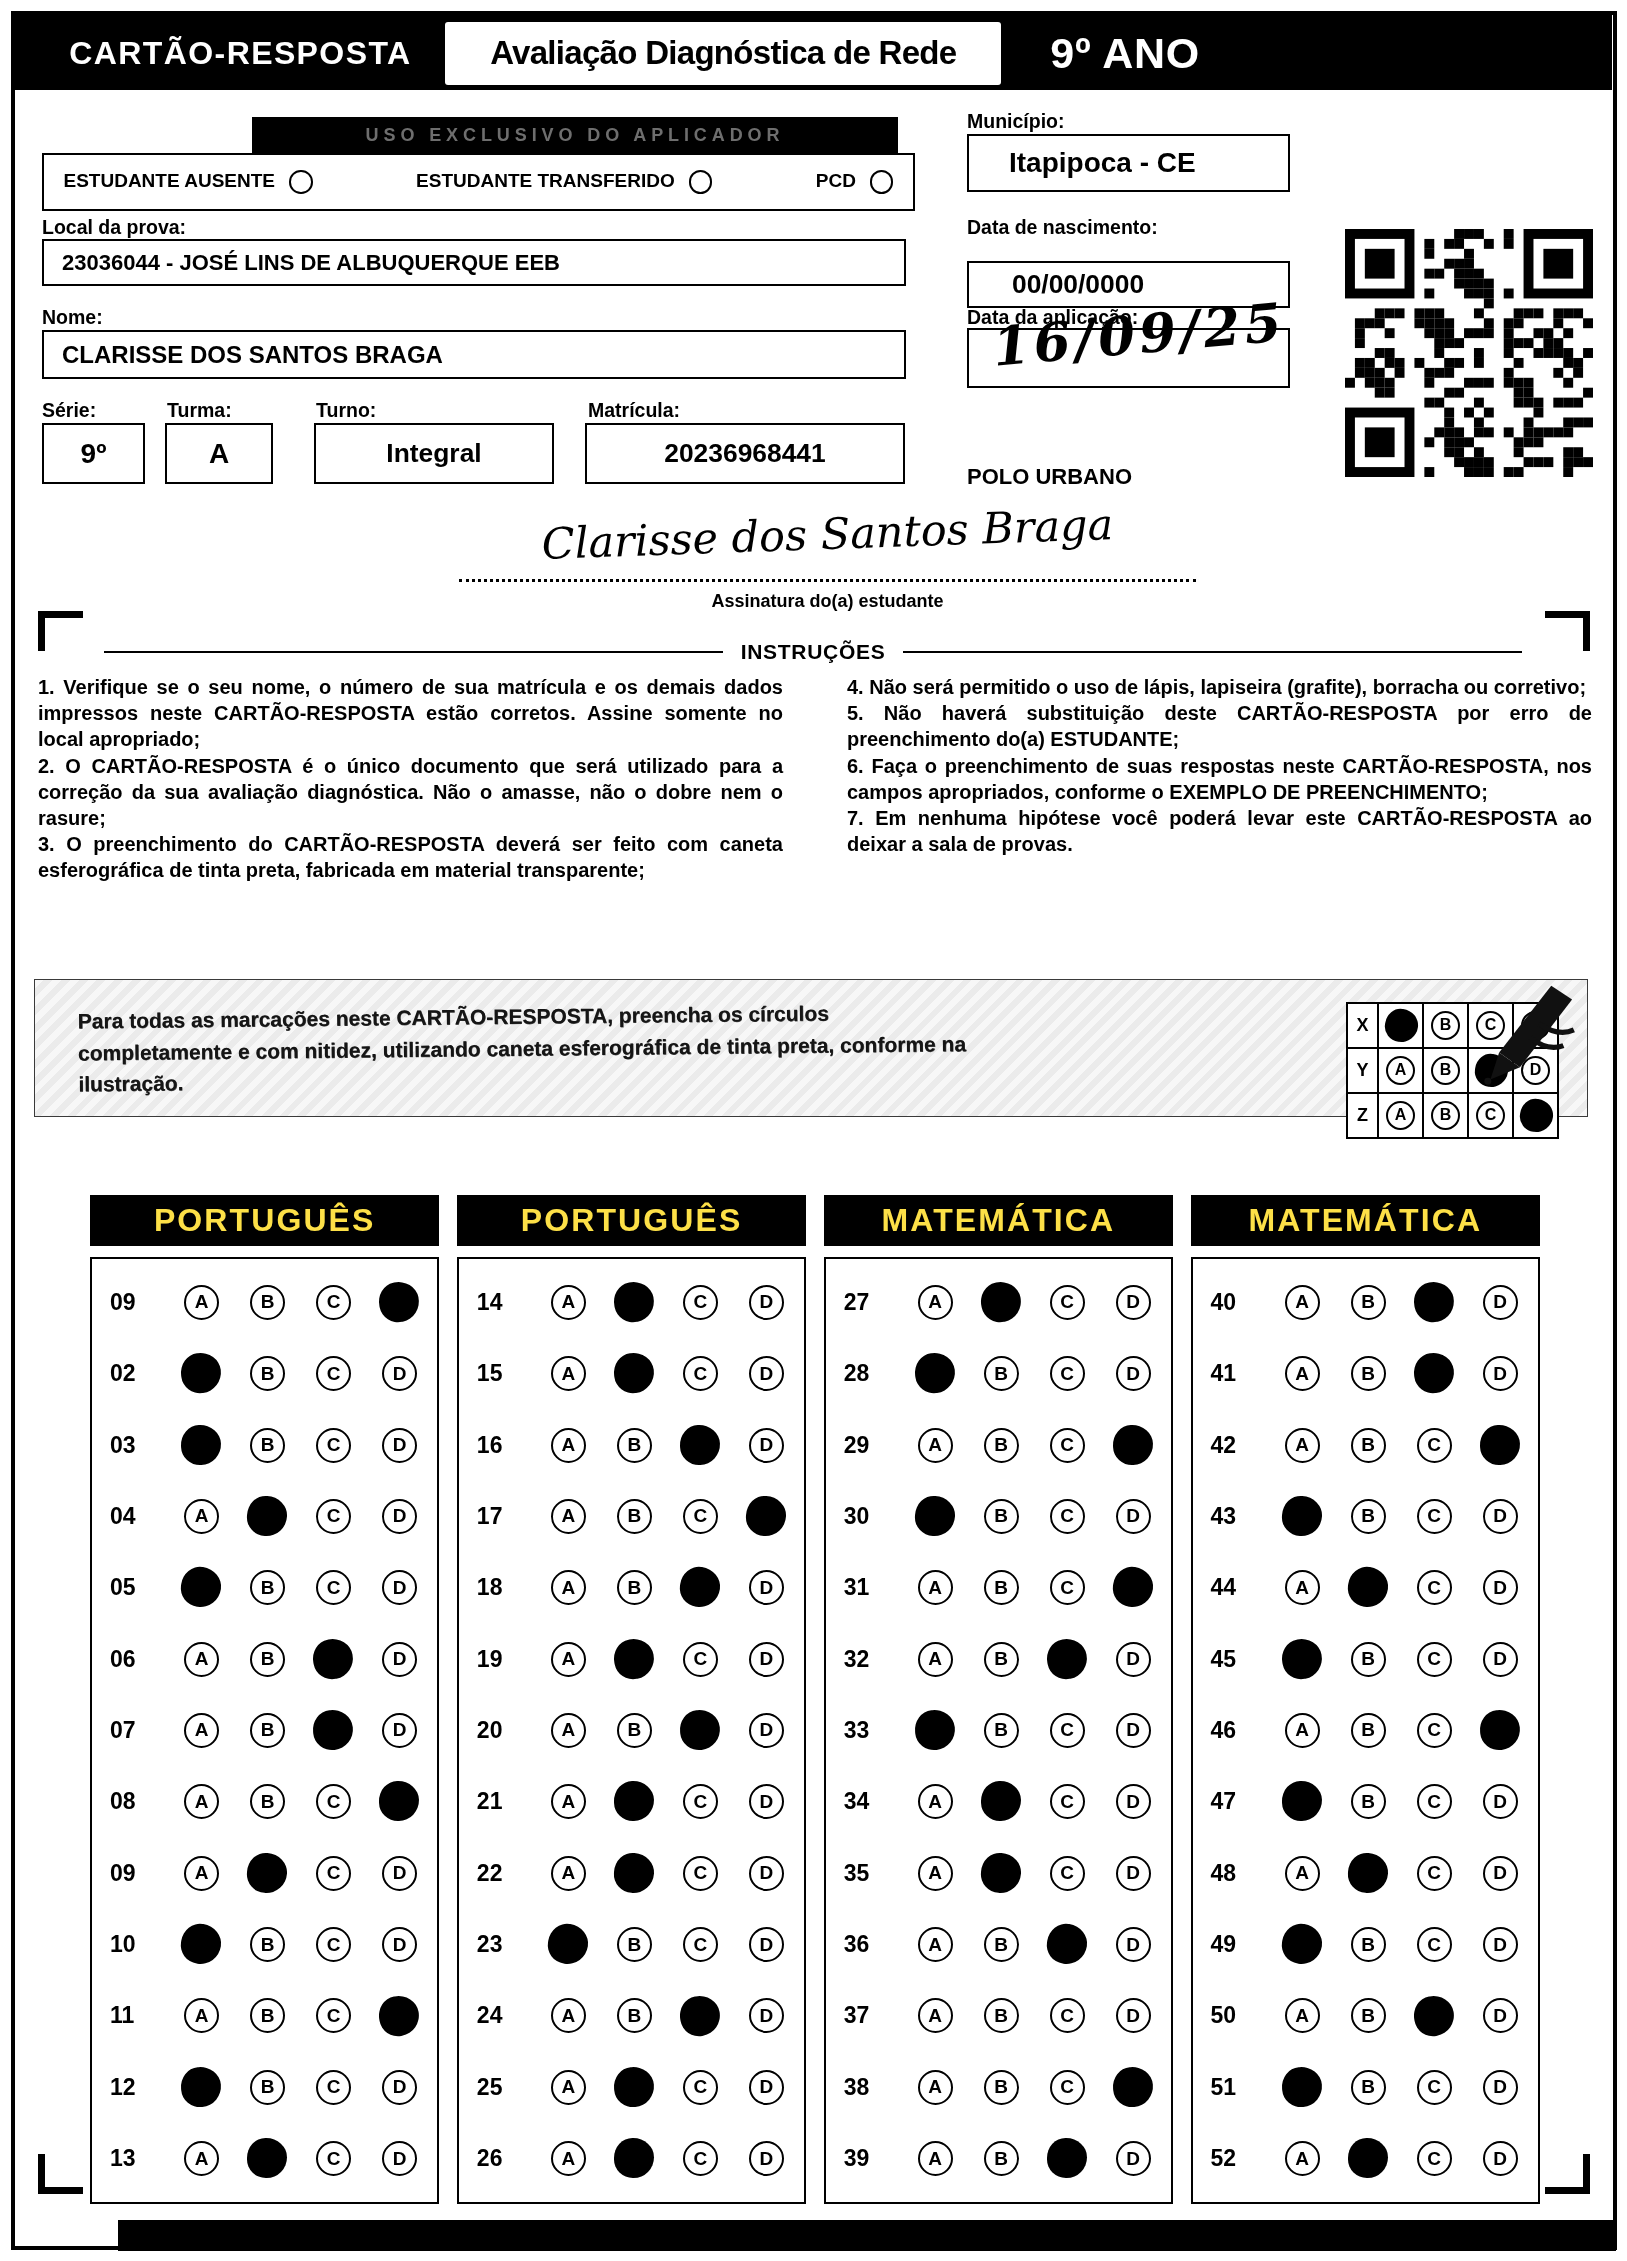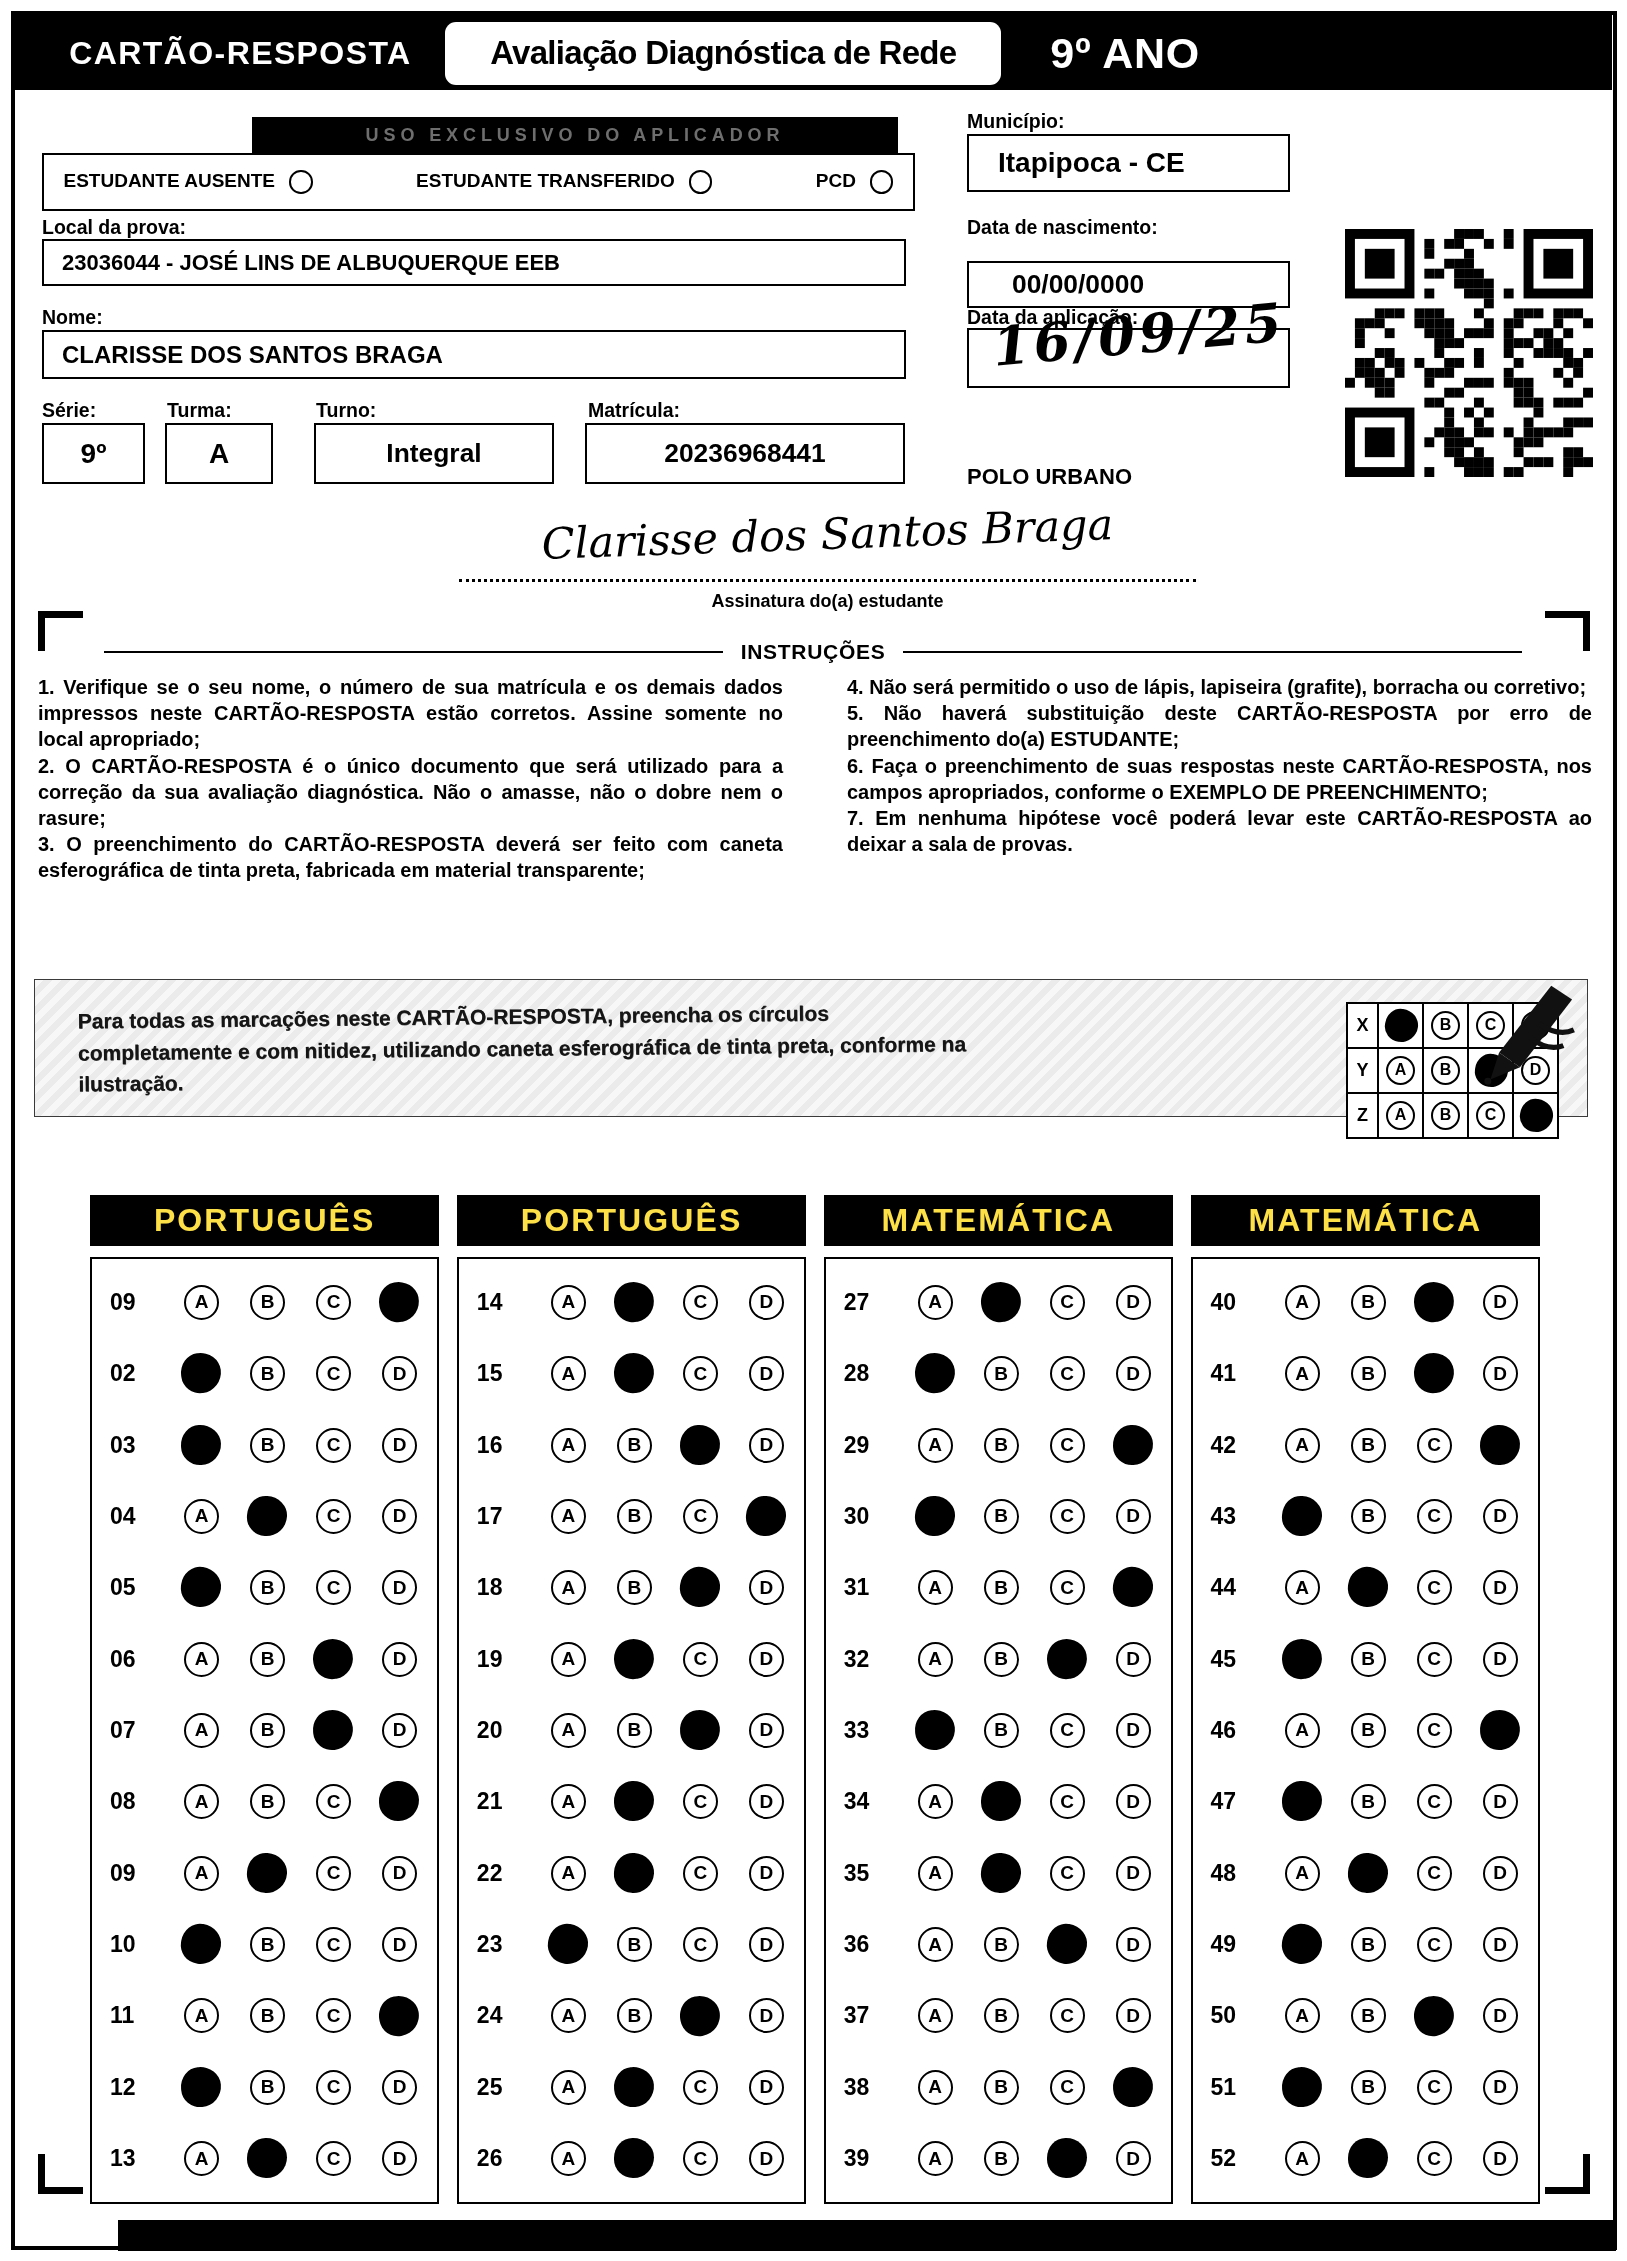--- a/index.html
+++ b/index.html
@@ -9,21 +9,21 @@
     font-family:"Liberation Sans", sans-serif; color:#000;
   }
 
   
   #frame { position:absolute; left:11px; top:11px; right:11px; bottom:11px; border:4.2px solid #000; pointer-events:none; }
   #bottom-bar { position:absolute; left:118px; top:2220px; width:1498px; height:31px; background:#000; }
 
   
   #header-bar { position:absolute; left:15.3px; top:15.3px; width:1597px; height:75px; background:#000; }
   .card-title { position:absolute; left:54px; top:50%; transform:translateY(-50%); color:#fff; font-size:32px; font-weight:bold; letter-spacing:1.4px; }
-  .exam-box { position:absolute; left:430px; top:6.3px; height:63px; width:556px; background:#fff; border-radius:11px; display:flex; align-items:center; justify-content:center; }
+  .exam-box { position:absolute; left:430px; top:6.3px; height:63px; width:556px; background:#fff; border-radius:3px; display:flex; align-items:center; justify-content:center; }
   .exam-box span { font-size:33px; font-weight:bold; letter-spacing:-0.7px; }
   .grade { position:absolute; left:1035px; top:50%; transform:translateY(-50%); color:#fff; font-size:43px; font-weight:bold; letter-spacing:0.7px; }
 
   
   #applicator-bar { position:absolute; left:252px; top:117px; width:646px; height:36px; background:#000; color:#6e6e6e; display:flex; align-items:center; justify-content:center; font-size:18px; font-weight:bold; letter-spacing:4.9px; }
   #status-box { position:absolute; left:42px; top:153px; width:873px; height:58px; border:2.1px solid #000; display:flex; align-items:center; justify-content:space-between; padding:0 19.5px; }
   .status-item { display:flex; align-items:flex-start; gap:14px; }
   .status-label { font-size:19px; font-weight:bold; }
   .status-circle { width:23.6px; height:23.6px; border:2.1px solid #000; border-radius:50%; background:#fff; }
 
@@ -37,21 +37,21 @@
   #serie-label { left:42px; top:399px; }
   #turma-label { left:167px; top:399px; }
   #turno-label { left:316px; top:399px; }
   #matricula-label { left:588px; top:399px; }
   #serie-box { left:42px; top:423px; width:103px; height:61px; justify-content:center; font-size:28px; }
   #turma-box { left:165px; top:423px; width:108px; height:61px; justify-content:center; font-size:28px; }
   #turno-box { left:314px; top:423px; width:240px; height:61px; justify-content:center; font-size:26.4px; }
   #matricula-box { left:585px; top:423px; width:320px; height:61px; justify-content:center; font-size:26.4px; }
 
   #municipio-label { left:967px; top:110px; }
-  #municipio-box { left:967px; top:134px; width:323px; height:58px; padding-left:29px; font-size:28px; }
+  #municipio-box { left:967px; top:134px; width:323px; height:58px; padding-left:40px; font-size:28px; }
   #nascimento-label { left:967px; top:216px; }
   #nascimento-box { left:967px; top:239px; width:323px; height:47px; padding-left:43px; font-size:26.4px;margin-top:22px; }
   #aplicacao-label { left:967px; top:306px; }
   #aplicacao-box { left:967px; top:328px; width:323px; height:60px; }
   #aplicacao-hand { position:absolute; left:958px; top:303px; width:362px; text-align:center; font-family:"DejaVu Serif", serif; font-style:italic; font-weight:bold; font-size:53px; transform:rotate(-5deg); letter-spacing:4.2px; }
   #polo { position:absolute; left:967px; top:464px; font-size:22px; font-weight:bold; }
   #qr { position:absolute; left:1345px; top:229px; width:248px; height:248px; }
 
   
   #sig-hand { position:absolute; left:431px; top:509px; width:793px; text-align:center; font-family:"DejaVu Serif", serif; font-style:italic; font-size:43px; transform:rotate(-2deg); white-space:nowrap; }

